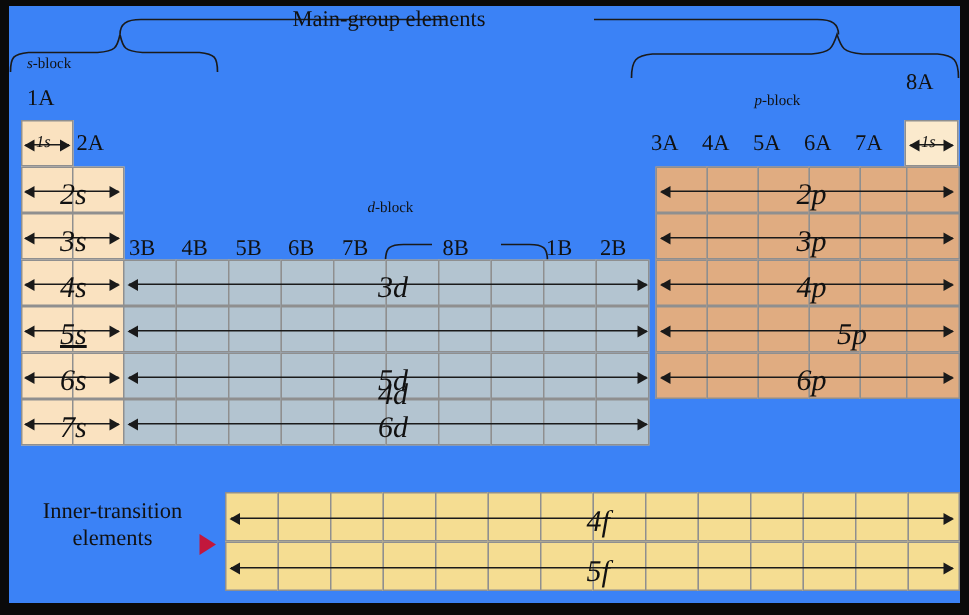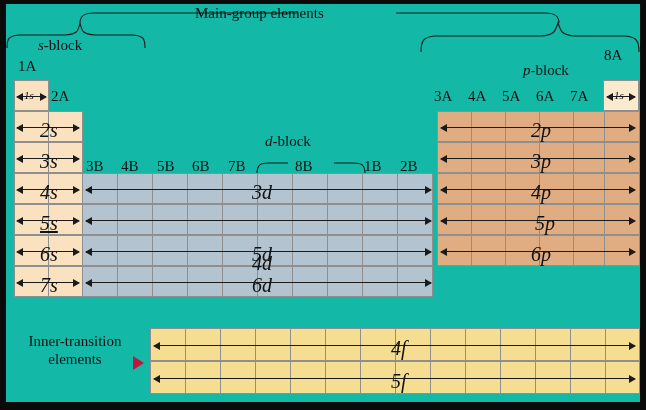--- a/index.html
+++ b/index.html
@@ -1,26 +1,26 @@
 <!DOCTYPE html>
 <html><head>
 <meta charset="utf-8">
 <style>
   html,body{margin:0;padding:0;background:#000;}
   body{width:646px;height:410px;overflow:hidden;
        font-family:"Liberation Serif","DejaVu Serif",serif;}
   #root{position:absolute;left:0;top:0;width:646px;height:410px;background:#0a0a0a;}
-  #canvas{position:absolute;left:6px;top:4px;width:634px;height:398px;background:#14b8a6;}
+  #canvas{position:absolute;left:6px;top:4px;width:634px;height:398px;background:#3b82f6;}
 
   .abs{position:absolute;}
   .lbl{position:absolute;white-space:nowrap;color:#111;line-height:1;}
 
   
   .grp{font-size:15px;}
-  .blockname{font-size:15px;margin-left:20px;}
+  .blockname{font-size:10px;}
   .blockname i{font-style:italic;}
   .title{font-size:15px;}
 
   
   .cellgrid{position:absolute;box-sizing:border-box;}
   .cellgrid .cell{position:absolute;box-sizing:border-box;border:1px solid #8f8f8f;}
 
   .s-fill{background:#fae2c0;}
   .d-fill{background:#b3c4d0;}
   .p-fill{background:#e0ac81;}
@@ -238,21 +238,21 @@
   <div class="arrow both" style="left:435px;top:123px;width:194px;"></div>
   <div class="orb p-fill" style="left:522px;top:116px;">2p</div>
 
   <div class="arrow both" style="left:435px;top:154px;width:194px;"></div>
   <div class="orb p-fill" style="left:522px;top:147px;">3p</div>
 
   <div class="arrow both" style="left:435px;top:185px;width:194px;"></div>
   <div class="orb p-fill" style="left:522px;top:178px;">4p</div>
 
   <div class="arrow both" style="left:435px;top:216px;width:194px;"></div>
-  <div class="orb p-fill" style="left:526px;top:209px;">5p</div>
+  <div class="orb p-fill" style="left:549px;top:209px;">5p</div>
 
   <div class="arrow both" style="left:435px;top:247px;width:194px;"></div>
   <div class="orb p-fill" style="left:522px;top:240px;">6p</div>
 
   <div class="cellgrid" style="left:144px;top:324px;width:490px;height:66px;">
     <div class="cell f-fill" style="left:0px;top:0px;width:36px;height:33px;"></div>
     <div class="cell f-fill" style="left:35px;top:0px;width:36px;height:33px;"></div>
     <div class="cell f-fill" style="left:70px;top:0px;width:36px;height:33px;"></div>
     <div class="cell f-fill" style="left:105px;top:0px;width:36px;height:33px;"></div>
     <div class="cell f-fill" style="left:140px;top:0px;width:36px;height:33px;"></div>

